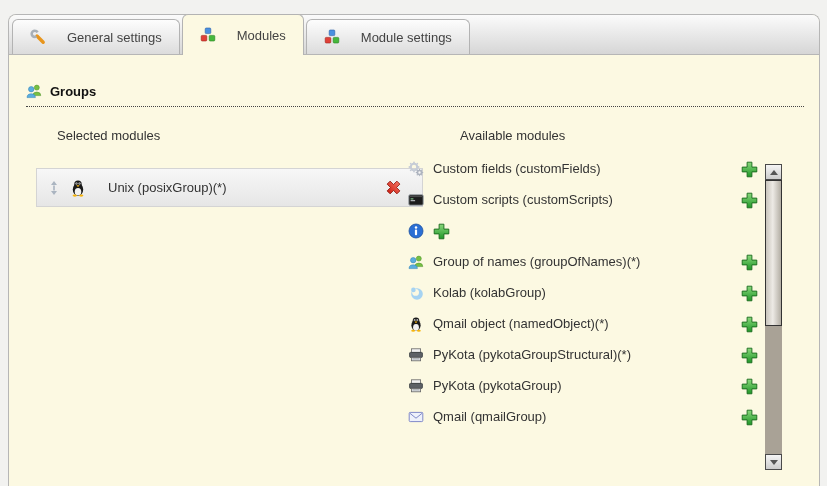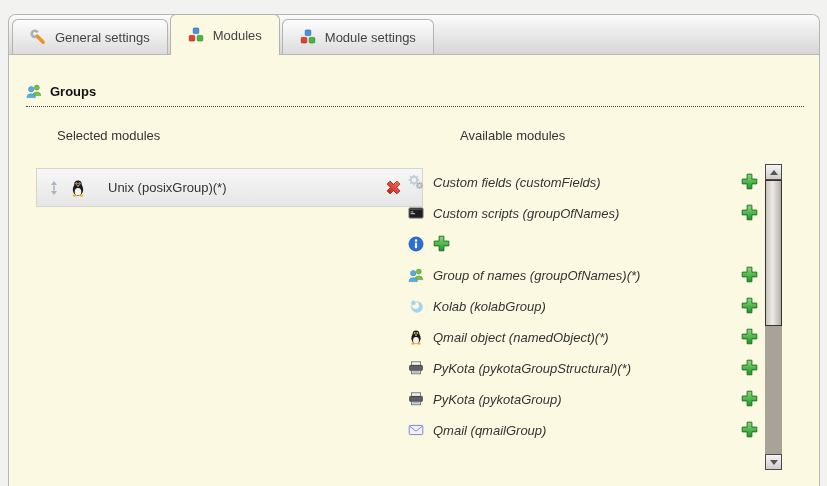--- a/index.html
+++ b/index.html
@@ -28,21 +28,21 @@
     align-items: flex-end;
     background: linear-gradient(#fbfbfb, #d6d6d6);
     border-bottom: 1px solid #b6b6b6;
     border-radius: 7px 7px 0 0;
     padding-left: 1px;
   }
   .tab {
     height: 35px;
     display: flex;
     align-items: center;
-    gap: 9px;
+    gap: 21px;
     padding: 0 17px;
     margin-left: 2px;
     border: 1px solid #b3b3b3;
     border-bottom: none;
     border-radius: 6px 6px 0 0;
     background: linear-gradient(#fdfdfd, #dcdcdc);
     color: #444;
     cursor: pointer;
     white-space: nowrap;
   }
@@ -85,25 +85,24 @@
   button { border: none; background: none; padding: 0; cursor: pointer; display: inline-flex; }
   .x-btn { margin-left: auto; margin-right: 7px; }
   
   .available-list {
     position: absolute;
     left: 399px; top: 145px;
     width: 350px;
   }
   .avail-row {
     display: flex;
-    align-items: flex-end;
+    align-items: flex-start;
     gap: 9px;
     min-height: 31px;
     padding: 1px 0;
-    font-style: italic;
   }
   .avail-label { flex: 1; line-height: 15px; color: #333; }
   
   .scrollbar {
     position: absolute;
     left: 756px; top: 149px;
     width: 17px; height: 306px;
     background: #a9a296;
   }
   .sb-btn {
@@ -305,21 +304,21 @@
       <button class="plus-btn">
           <svg class="i17">
             <use href="#sym-plus"></use>
           </svg>
         </button>
     </div>
     <div class="avail-row">
       <svg class="i16">
           <use href="#sym-terminal"></use>
         </svg>
-      <span class="avail-label">Custom scripts (groupOfNames)</span>
+      <span class="avail-label">Custom scripts (customScripts)</span>
       <button class="plus-btn">
           <svg class="i17">
             <use href="#sym-plus"></use>
           </svg>
         </button>
     </div>
     <div class="avail-row">
       <svg class="i16">
           <use href="#sym-info"></use>
         </svg>

